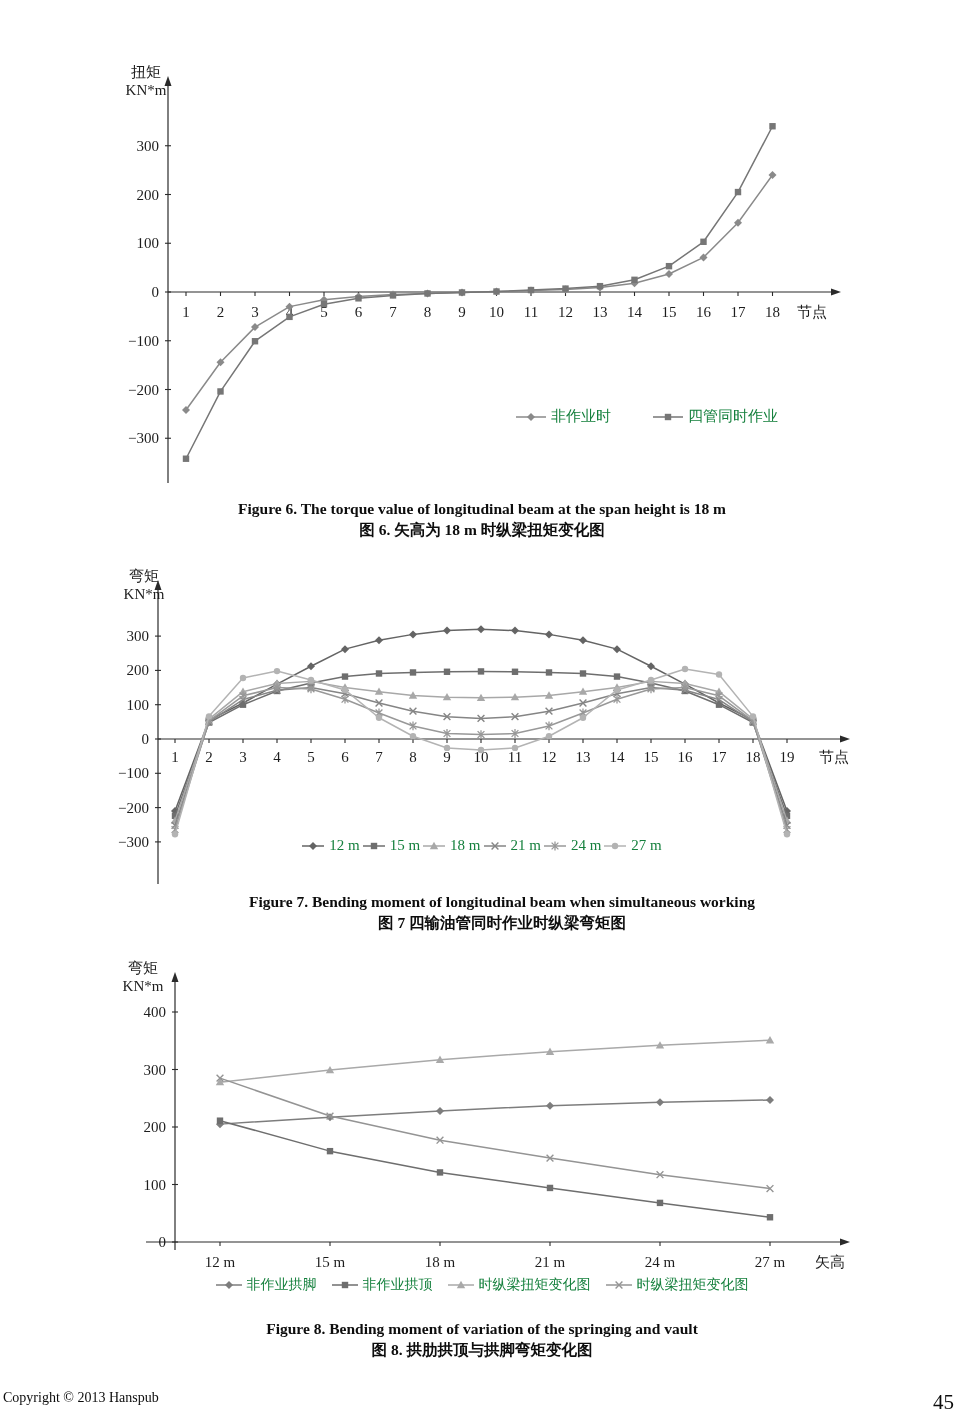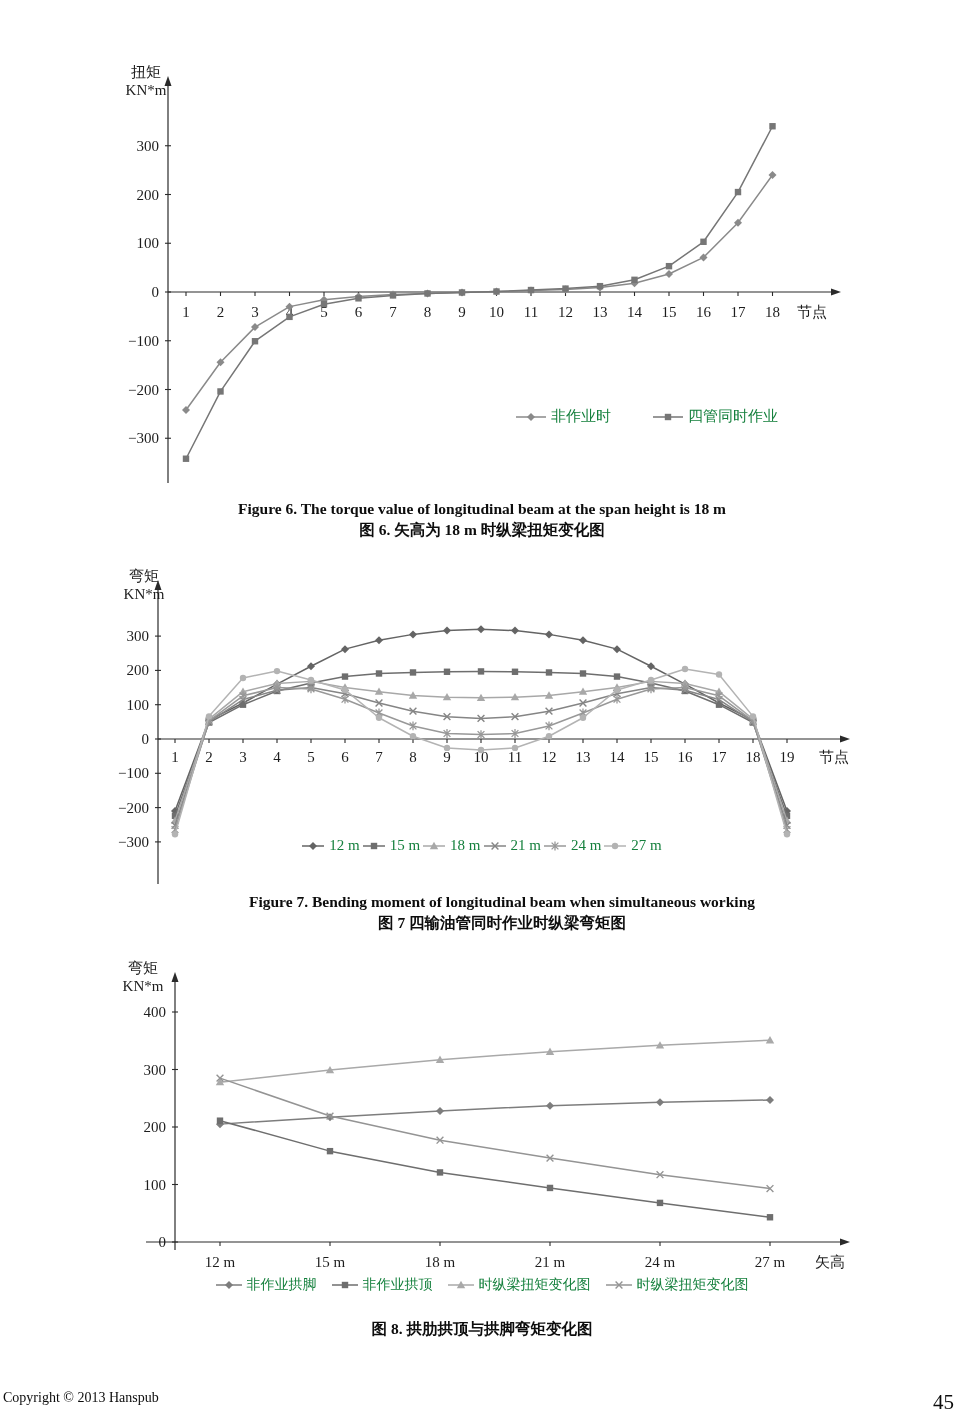--- a/index.html
+++ b/index.html
@@ -460,19 +460,20 @@
     <div>Figure 6. The torque value of longitudinal beam at the span height is 18 m</div>
     <div>图 6. 矢高为 18 m 时纵梁扭矩变化图</div>
   </div>
 
   <div class="caption cap-fig7">
     <div>Figure 7. Bending moment of longitudinal beam when simultaneous working</div>
     <div>图 7 四输油管同时作业时纵梁弯矩图</div>
   </div>
 
   <div class="caption cap-fig8">
+    <div>Figure 8. Bending moment of variation of the springing and vault</div>
     <div>图 8. 拱肋拱顶与拱脚弯矩变化图</div>
   </div>
 
   <div class="footer-left">Copyright © 2013 Hanspub</div>
   <div class="footer-right">45</div>
 
 </div>
 
 </body></html>

